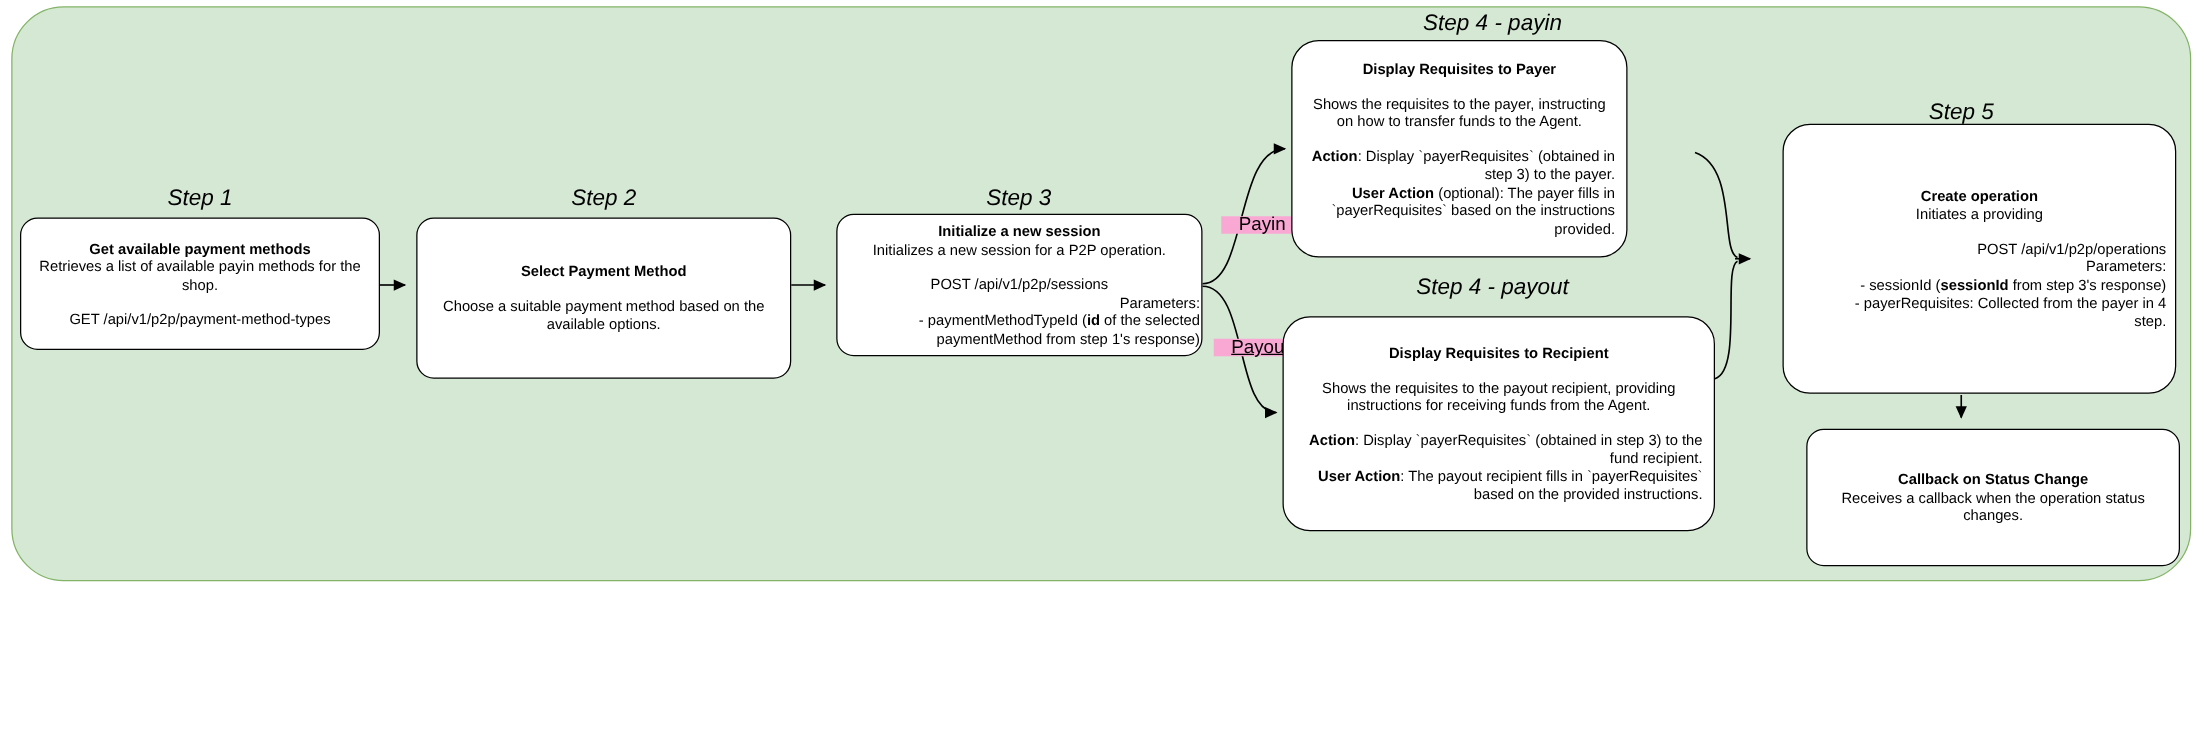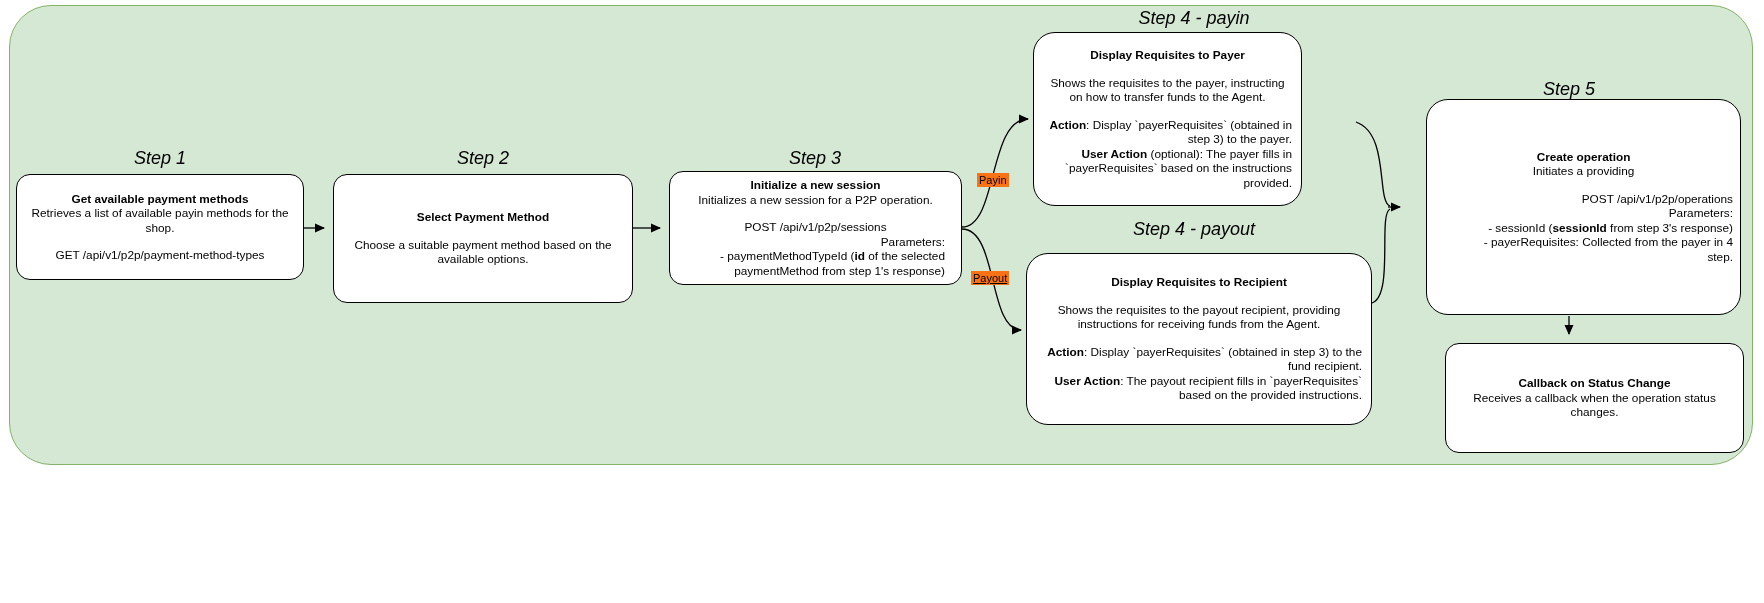--- a/index.html
+++ b/index.html
@@ -23,22 +23,22 @@
     font-size:11.8px;line-height:14.5px;text-align:center;padding:6px 9px;
   }
   .r-sm{border-radius:14px;}
   .r-lg{border-radius:22px;}
   .node .b{font-weight:bold;}
   .node .left{text-align:right;}
   .node .ind1{padding-left:8px;}
   .node .ind2{padding-left:24px;}
   .node .sp{height:13px;}
   .edgelabel{
-    position:absolute;background:#f97316;font-size:11px;line-height:14px;
-    padding:0 2px;white-space:nowrap;
+    position:absolute;background:#f9a8d4;font-size:15px;line-height:14px;
+    padding:0 14px;white-space:nowrap;
   }
   svg.wires{position:absolute;left:0;top:0;pointer-events:none;}
 </style>
 </head>
 <body>
 
 <div class="canvas">
 
   <div class="container"></div>
 
@@ -76,21 +76,21 @@
     <div class="sp"></div>
     <div>GET /api/v1/p2p/payment-method-types</div>
   </div>
 
   <div class="node r-sm" style="left:333px;top:174px;width:300px;height:129px;">
     <div class="b">Select Payment Method</div>
     <div class="sp"></div>
     <div>Choose a suitable payment method based on the available options.</div>
   </div>
 
-  <div class="node r-sm" style="left:669px;top:171px;width:293px;height:114px;padding:5px 16px;">
+  <div class="node r-sm" style="left:669px;top:171px;width:293px;height:114px;padding:5px 1px;">
     <div class="b">Initialize a new session</div>
     <div>Initializes a new session for a P2P operation.</div>
     <div class="sp"></div>
     <div>POST /api/v1/p2p/sessions</div>
     <div class="left">Parameters:</div>
     <div class="left ind2"><span>- paymentMethodTypeId (</span><span class="b">id</span><span> of the selected paymentMethod from step 1's response)</span></div>
   </div>
 
   <div class="node r-lg" style="left:1033px;top:32px;width:269px;height:174px;">
     <div class="b">Display Requisites to Payer</div>

